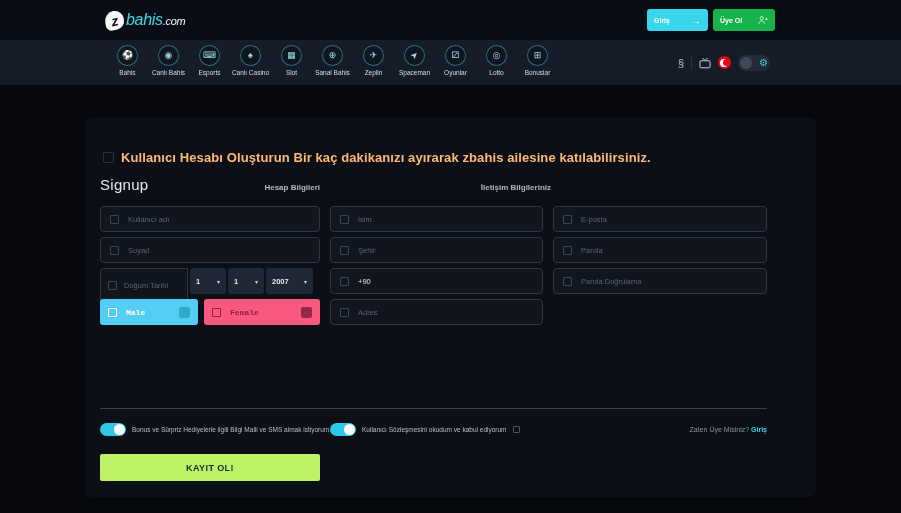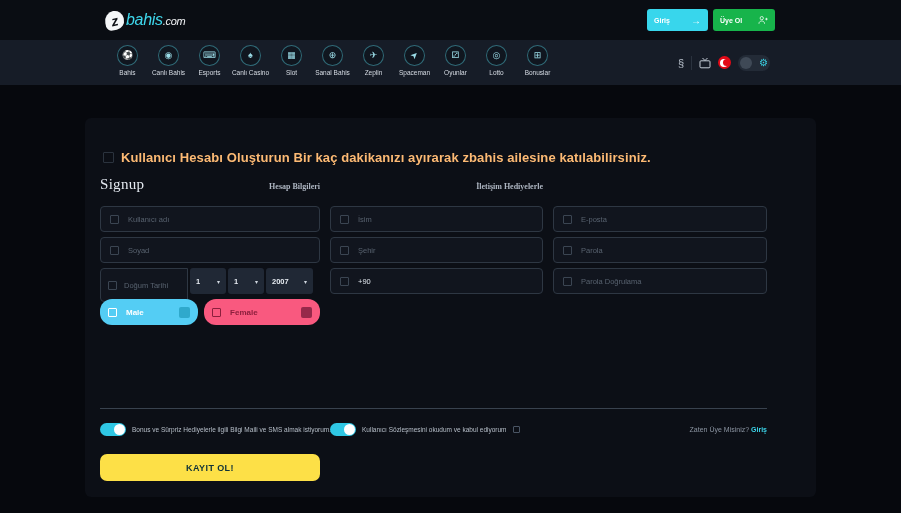--- a/index.html
+++ b/index.html
@@ -36,42 +36,42 @@
   .mode-toggle { width:32px; height:16px; border-radius:9px; background:#232b37; display:flex; align-items:center; padding:0 2px; justify-content:space-between; cursor:pointer; }
   .mode-knob { width:12px; height:12px; border-radius:50%; background:#3f4956; }
   .gear { font-style:normal; font-size:10px; color:#39d0e2; line-height:1; }
 
   
   .panel { width:731px; height:379px; margin:33px auto 0; background:#0c0f16; border-radius:6px; position:relative; }
   .heading-row { position:absolute; top:32px; left:18px; display:flex; align-items:center; gap:7px; }
   .heading-box { width:11px; height:11px; border:1px solid #2b333e; border-radius:1px; flex:none; }
   .heading-text { color:#fdba74; font-weight:bold; font-size:13px; letter-spacing:.1px; }
 
-  .headers-row { position:absolute; top:58px; left:15px; width:667px; display:grid; grid-template-columns:220px 213px 214px; column-gap:10px; align-items:baseline;font-family:Liberation Serif, serif; }
+  .headers-row { position:absolute; top:58px; left:15px; width:667px; display:grid; grid-template-columns:220px 213px 214px; column-gap:18px; align-items:baseline; }
   .hdr-col1 { display:flex; justify-content:space-between; align-items:baseline; }
   .signup-title { color:#e4e9f0; font-size:15px; letter-spacing:.3px; }
   .section-hdr { color:#aeb6c2; font-size:8px; font-weight:bold; text-align:right; }
 
   .form-grid { position:absolute; top:88px; left:15px; width:667px; display:grid; grid-template-columns:220px 213px 214px; column-gap:10px; row-gap:5px; }
   .field { height:26px; background:#11151e; border:1px solid #2e3743; border-radius:4px; display:flex; align-items:center; padding:0 9px; gap:9px; }
   .f-icon { width:9px; height:9px; border:1px solid #4a5564; border-radius:1px; opacity:.75; flex:none; }
   .field input { background:transparent; border:none; outline:none; color:#dfe5ec; font-size:7.5px; width:100%; font-family:inherit; }
   .field input::placeholder { color:#58626f; }
 
   .birth-row { height:26px; display:flex; gap:2px; align-items:stretch; }
   .birth-label-box { width:88px; background:#11151e; border:1px solid #2e3743; border-radius:4px 0 0 4px; display:flex; align-items:center; padding:16px 7px; gap:7px; }
   .birth-label { color:#58626f; font-size:7.5px; white-space:nowrap; }
   .select { background:#202835; border-radius:3px; display:flex; align-items:center; justify-content:space-between; padding:0 6px; cursor:pointer; }
   .select .val { color:#e6ebf1; font-size:7.5px; font-weight:bold; }
   .select .chev { color:#cfd6de; font-size:6px; }
   .sel-day,.sel-month { width:36px; }
   .sel-year { width:47px; }
 
   .gender-row { height:26px; display:flex; gap:6px; }
-  .g-btn { border:none; border-radius:12px; display:flex; align-items:center; padding:0 8px; cursor:pointer; font-family:Liberation Sans, sans-serif; }
+  .g-btn { border:none; border-radius:3px; display:flex; align-items:center; padding:0 8px; cursor:pointer; font-family:Liberation Mono, monospace; }
   .g-male { width:103px; background:#54cdf4; }
   .g-female { width:122px; background:#f9597f; }
   .g-check { width:9px; height:9px; border-radius:1px; flex:none; }
   .g-male .g-check { border:1px solid #ffffff; }
   .g-female .g-check { border:1px solid #8c1f3d; }
   .g-label { font-size:8px; font-weight:bold; margin-left:9px; }
   .g-male .g-label { color:#ffffff; }
   .g-female .g-label { color:#8c1f3d; }
   .g-badge { width:11px; height:11px; border-radius:2px; margin-left:auto; }
   .g-male .g-badge { background:#2fa9cc; }
@@ -81,21 +81,21 @@
 
   .consents { position:absolute; top:305px; left:15px; width:667px; display:grid; grid-template-columns:220px 213px 214px; column-gap:10px; align-items:center; }
   .consent { display:flex; align-items:center; gap:6px; }
   .toggle { width:26px; height:13px; border-radius:7px; background:#2fc7e4; position:relative; flex:none; cursor:pointer; }
   .t-knob { position:absolute; right:1px; top:1px; width:11px; height:11px; border-radius:50%; background:#ffffff; }
   .c-label { color:#b7bfc9; font-size:6.5px; white-space:nowrap; }
   .doc-box { width:7px; height:7px; border:1px solid #4a5564; border-radius:1px; flex:none; }
   .already { text-align:right; font-size:7px; color:#8b94a1; }
   .login-link { color:#3bd3e8; font-weight:bold; cursor:pointer; text-decoration:none; }
 
-  .submit-btn { position:absolute; top:336px; left:15px; width:220px; height:27px; background:#fde047; border:none; border-radius:7px; color:#0e3138; font-weight:bold; font-size:9px; letter-spacing:.4px; cursor:pointer; font-family:inherit; }
+  .submit-btn { position:absolute; top:336px; left:15px; width:220px; height:27px; background:#bef264; border:none; border-radius:2px; color:#0e3138; font-weight:bold; font-size:9px; letter-spacing:.4px; cursor:pointer; font-family:inherit; }
 </style>
 </head>
 <body>
 
 <div class="topbar">
   <div class="topbar-inner">
     <div class="logo">
       <span class="logo-z">
           <i style="font-style:italic">z</i>
         </span>
@@ -215,21 +215,21 @@
   <div class="heading-row">
     <span class="heading-box"></span>
     <span class="heading-text">Kullanıcı Hesabı Oluşturun Bir kaç dakikanızı ayırarak zbahis ailesine katılabilirsiniz.</span>
   </div>
 
   <div class="headers-row">
     <div class="hdr-col1">
       <span class="signup-title">Signup</span>
       <span class="section-hdr">Hesap Bilgileri</span>
     </div>
-    <span class="section-hdr">İletişim Hediyelerle</span>
+    <span class="section-hdr">İletişim Bilgileriniz</span>
   </div>
 
   <div class="form-grid">
 
     <div class="field">
       <span class="f-icon"></span>
       <input placeholder="Kullanıcı adı" style="">
     </div>
     <div class="field">
       <span class="f-icon"></span>
@@ -285,20 +285,24 @@
         <span class="g-check"></span>
         <span class="g-label">Male</span>
         <span class="g-badge"></span>
       </button>
       <button class="g-btn g-female">
         <span class="g-check"></span>
         <span class="g-label">Female</span>
         <span class="g-badge"></span>
       </button>
     </div>
+    <div class="field">
+      <span class="f-icon"></span>
+      <input placeholder="Adres" style="">
+    </div>
   </div>
 
   <div class="divider"></div>
 
   <div class="consents">
     <div class="consent">
       <span class="toggle">
           <span class="t-knob"></span>
         </span>
       <span class="c-label">Bonus ve Sürpriz Hediyelerle ilgili Bilgi Maili ve SMS almak istiyorum.</span>

